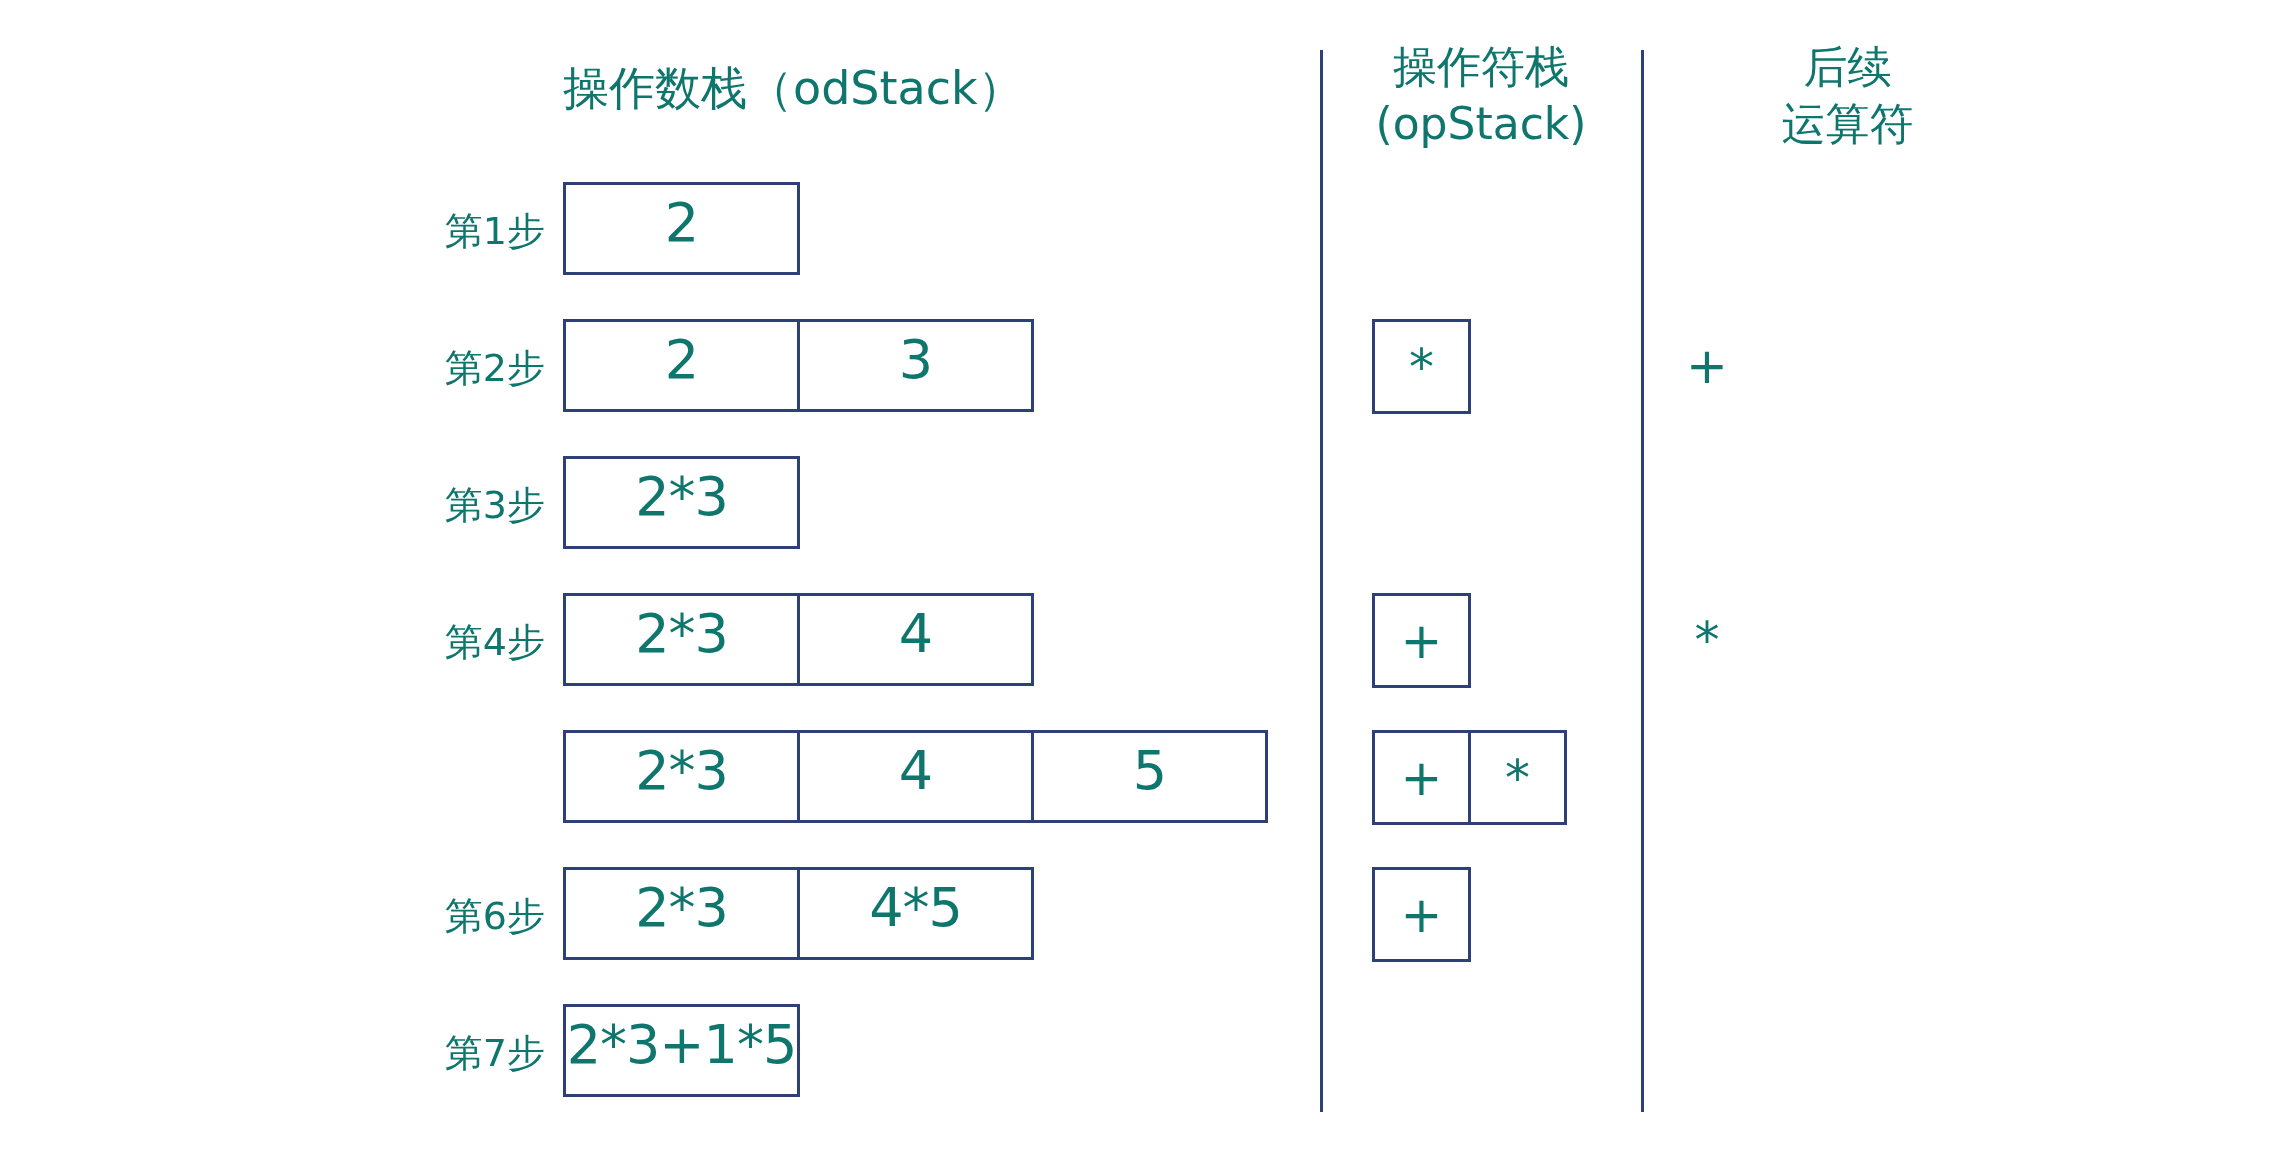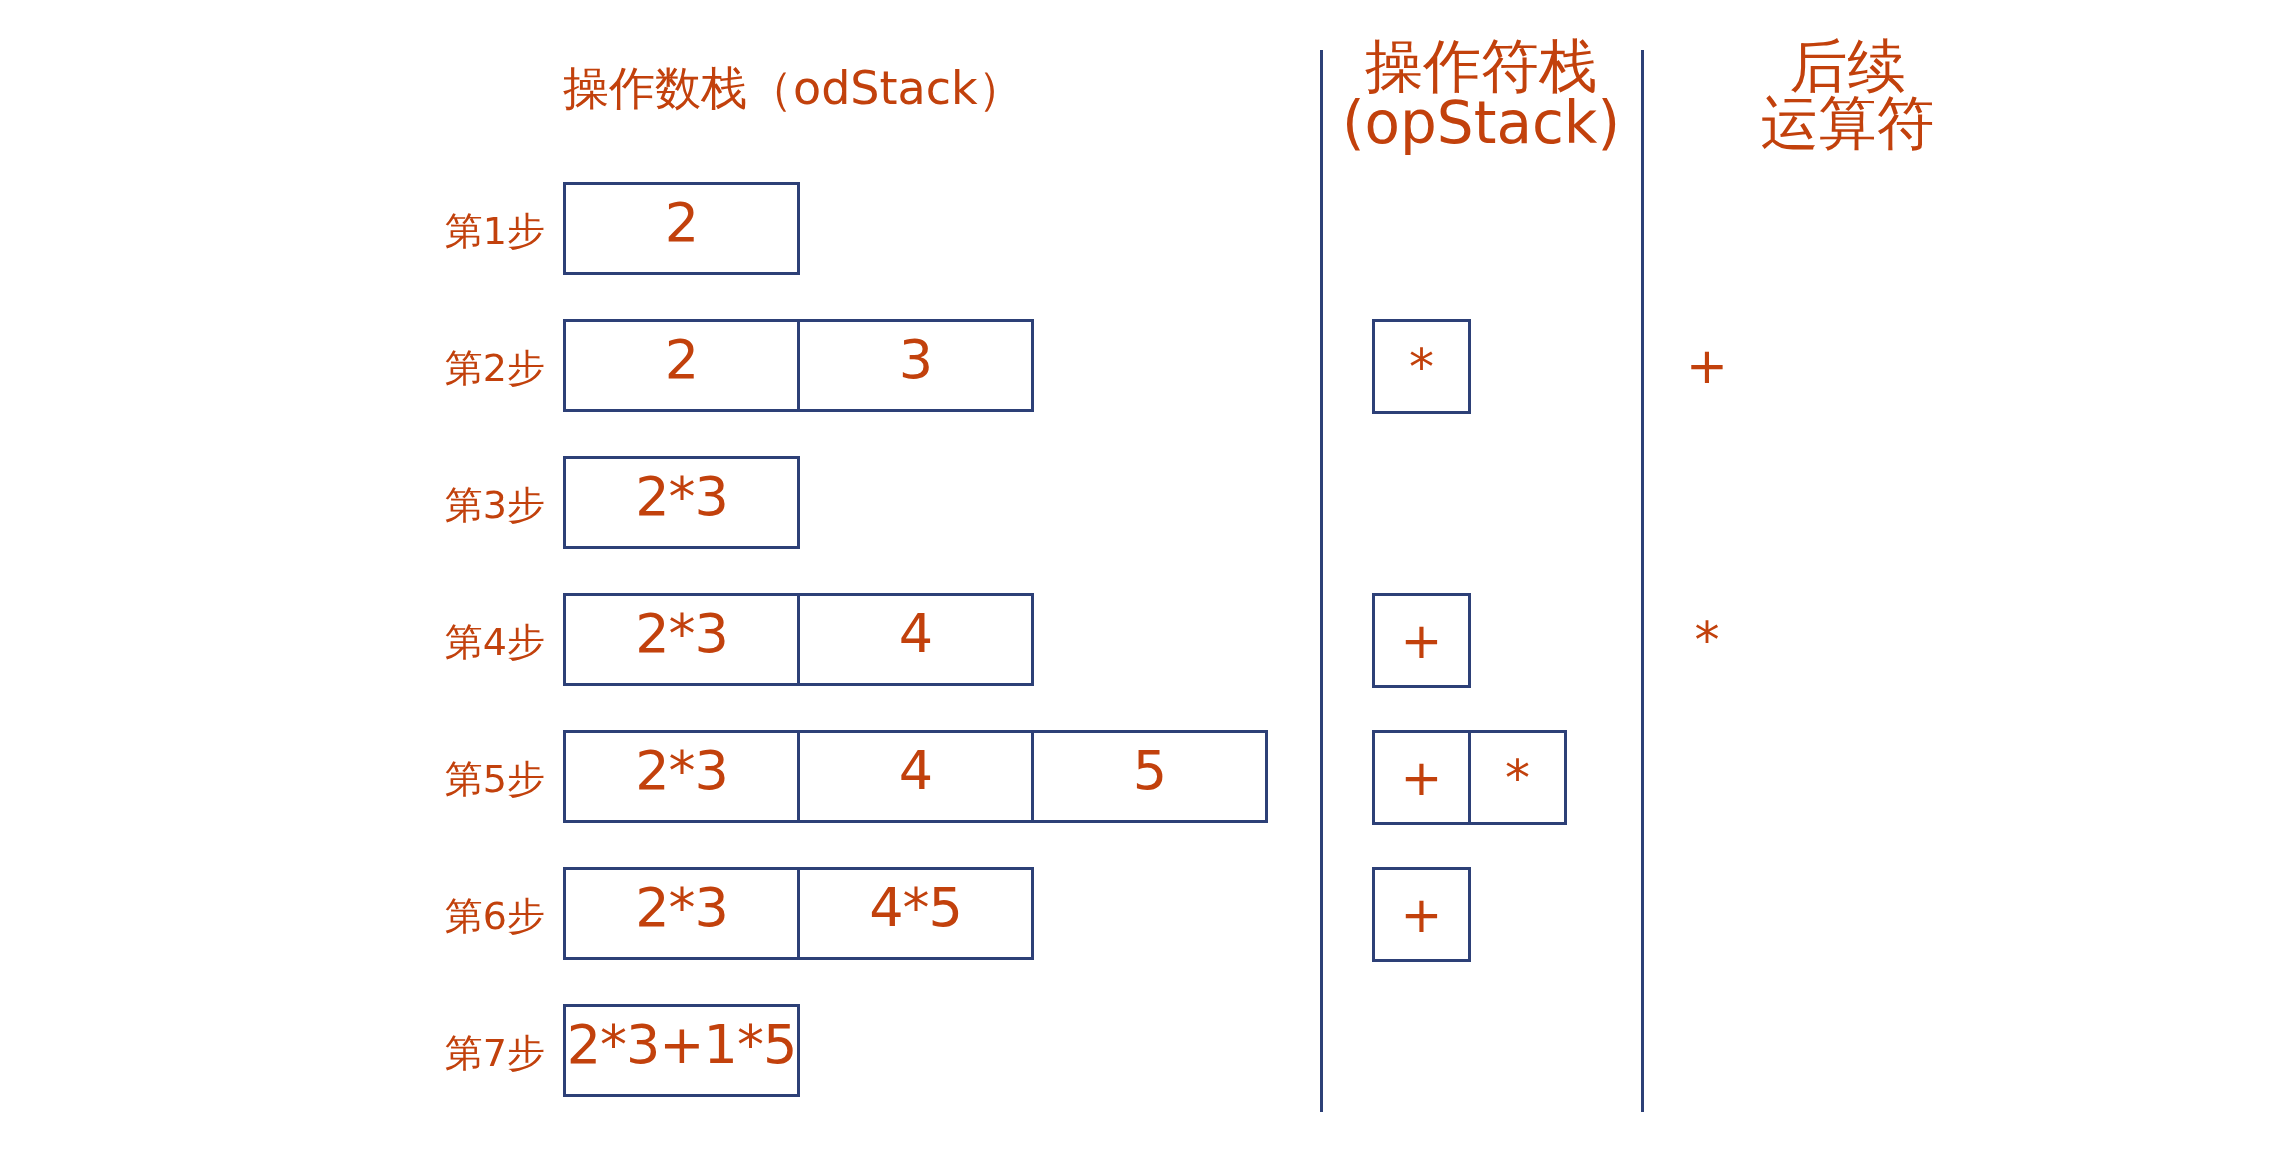--- a/index.html
+++ b/index.html
@@ -6,37 +6,37 @@
     margin: 0;
     padding: 0;
     background: #ffffff;
   }
   #canvas {
     position: relative;
     width: 2284px;
     height: 1158px;
     background: #ffffff;
     font-family: "DejaVu Sans", sans-serif;
-    color: #c2410c;
+    color: #0f766e;
     overflow: hidden;
   }
   .title {
     position: absolute;
     font-size: 46px;
     font-weight: 500;
     white-space: nowrap;
   }
   .od-title {
     left: 563px;
     width: 430px;
     top: 58px;
     text-align: center;
   }
   .two-line {
-    font-size: 58px;
+    font-size: 44px;
     line-height: 57px;
     text-align: center;
     top: 38px;
   }
   .op-title  { left: 1341px; width: 280px; }
   .postfix-title { left: 1740px; width: 215px; }
 
   .vline {
     position: absolute;
     top: 50px;
@@ -173,21 +173,20 @@
     <div class="od-cells">
           <div class="cell">2*3</div>
           <div class="cell">4</div>
         </div>
     <div class="op-cells">
           <div class="cell">+</div>
         </div>
     <div class="postfix">*</div>
   </div>
       <div class="row" style="top: 730px;">
-    <div class="step-label">第5步</div>
     <div class="od-cells">
           <div class="cell">2*3</div>
           <div class="cell">4</div>
           <div class="cell">5</div>
         </div>
     <div class="op-cells">
           <div class="cell">+</div>
           <div class="cell">*</div>
         </div>
     <div class="postfix"></div>

